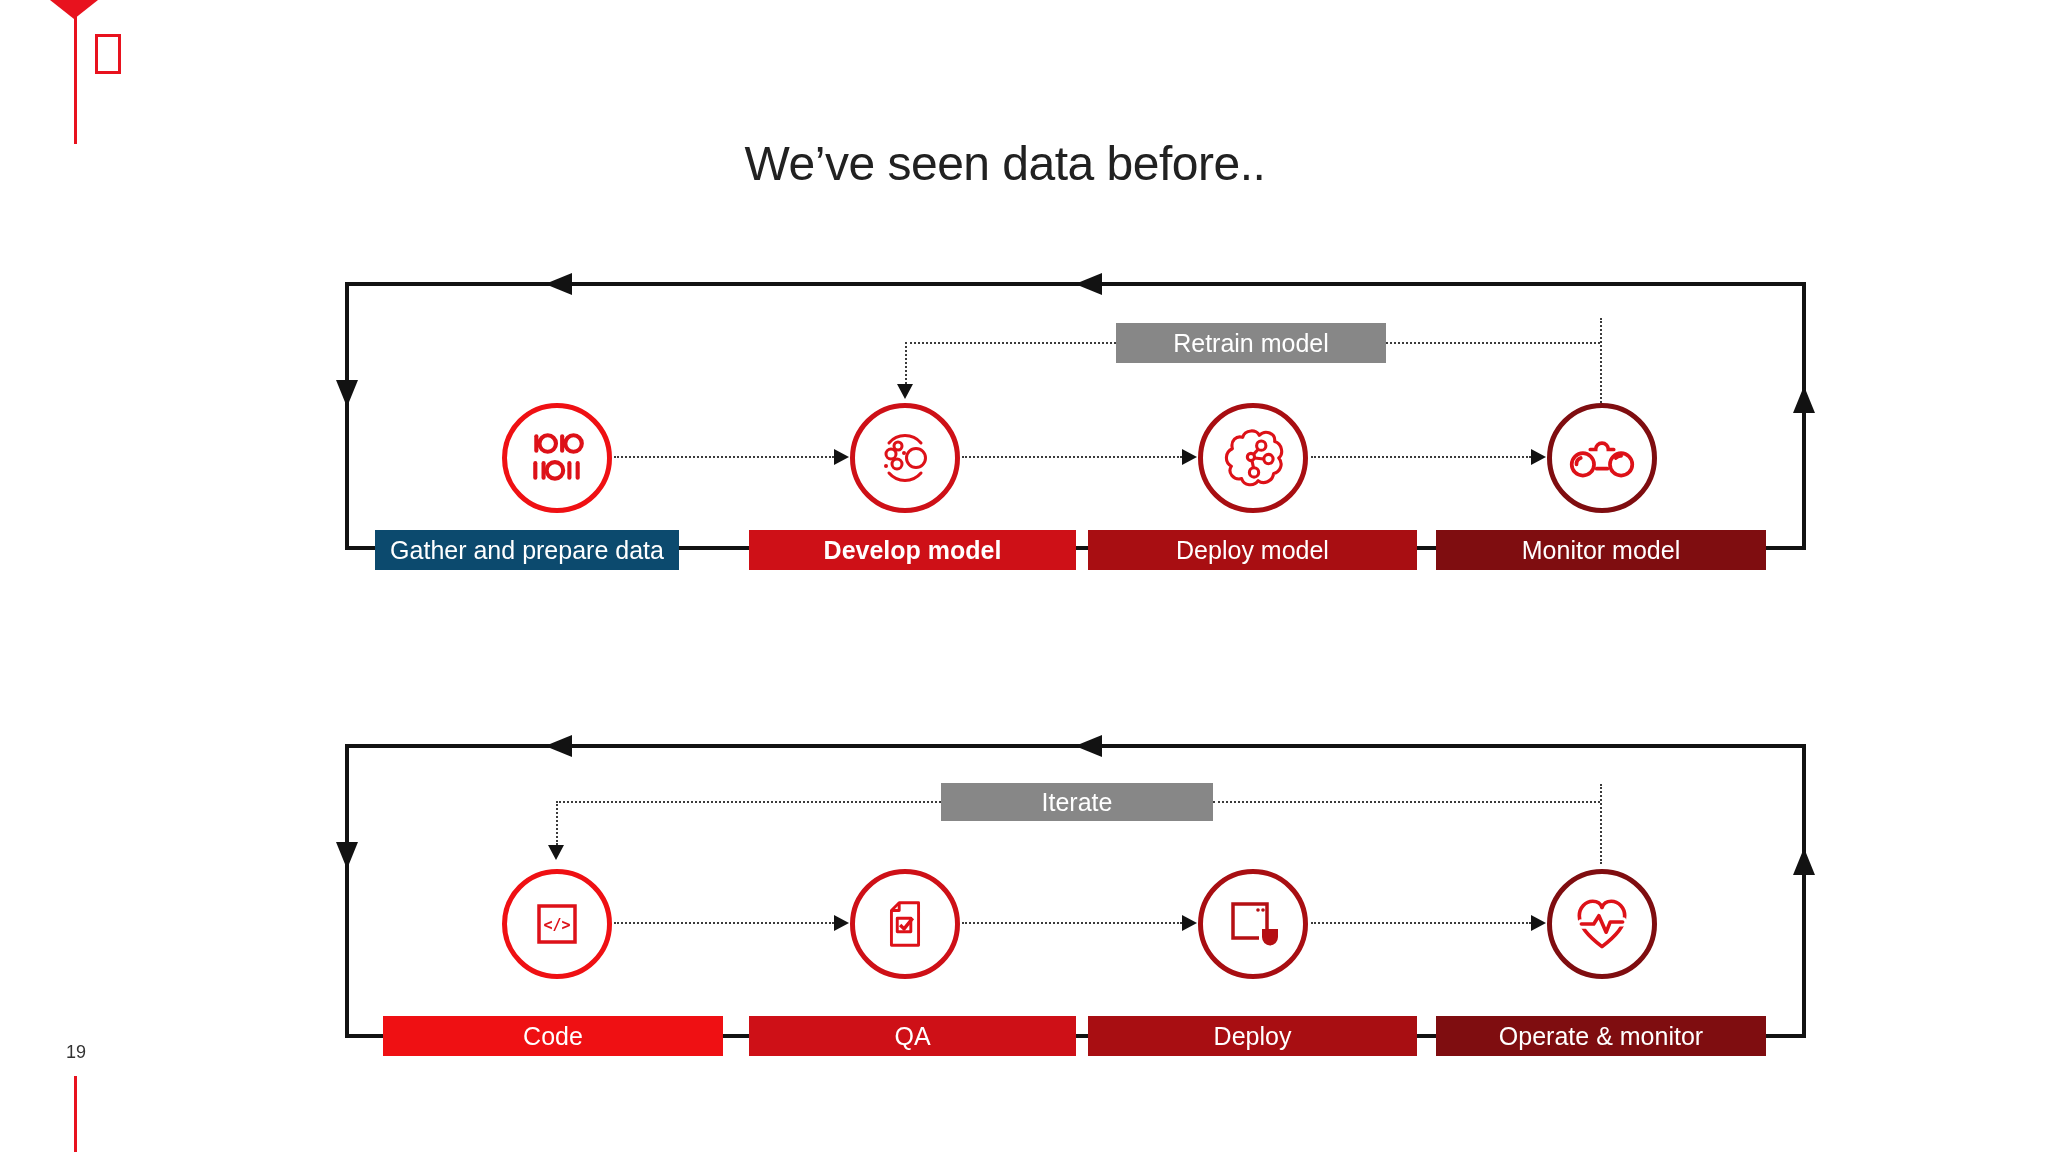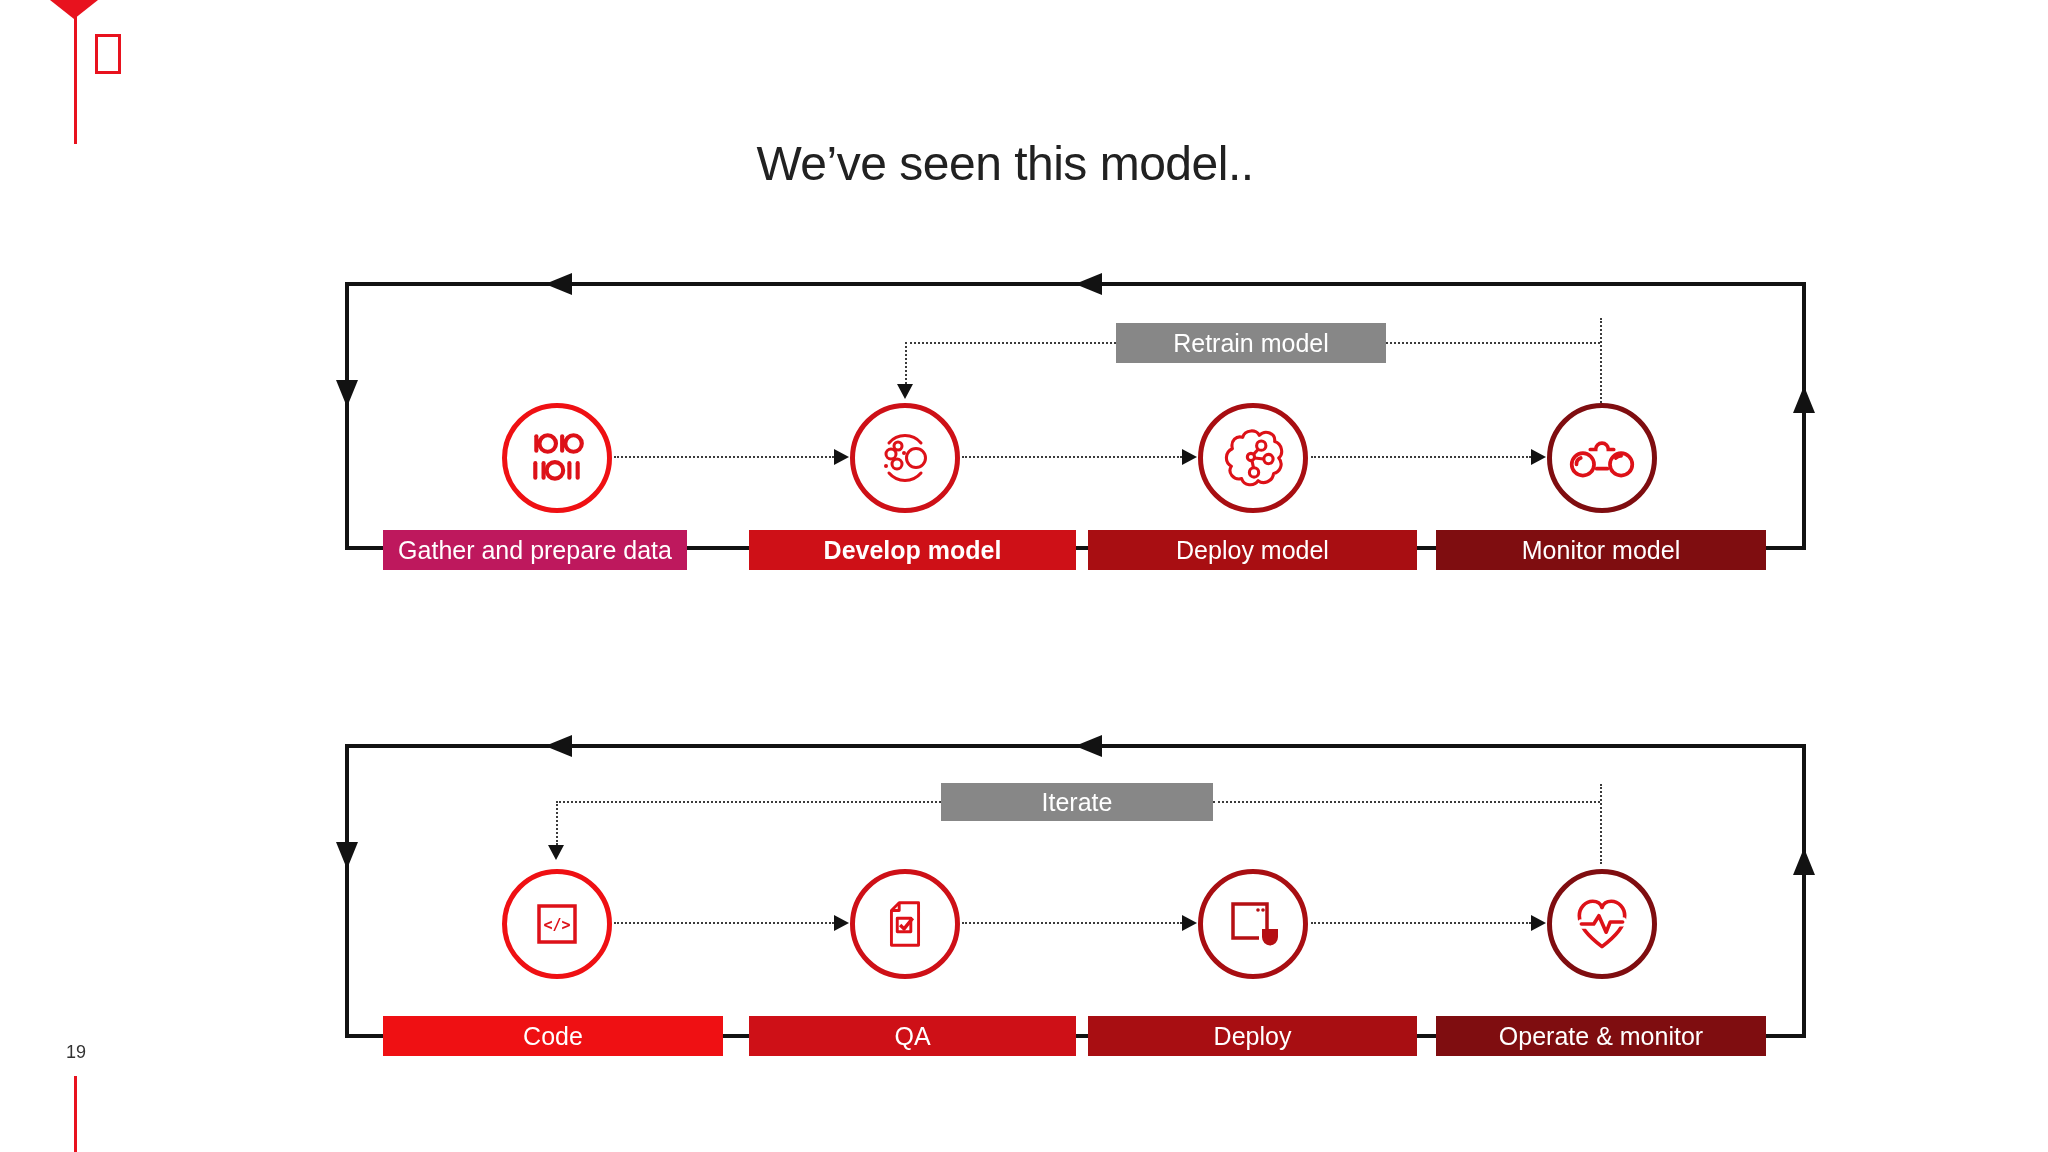--- a/index.html
+++ b/index.html
@@ -43,21 +43,21 @@
 </style>
 </head>
 <body>
 
 <div class="corner-tri" style="background: rgb(232, 18, 30);"></div>
 <div class="accent-line" style="left: 74px; top: 6px; height: 138px; background: rgb(232, 18, 30);"></div>
 <div class="header" style="color: rgb(232, 18, 30);">
   <span class="tofu"></span>
 </div>
 
-<div class="slide-title">We’ve seen this model..</div>
+<div class="slide-title">We’ve seen data before..</div>
 
 <section class="pipeline p1" style="top:282px;">
 
   <div class="hline" style="left:0;top:0;width:1461px;"></div>
   <div class="vline" style="left:0;top:0;height:268px;"></div>
   <div class="vline" style="left:1457px;top:0;height:268px;"></div>
   <div class="hline" style="left:0;top:264px;width:1461px;z-index:1;"></div>
 
   <div class="arrow-left" style="left:200px;top:-9px;"></div>
   <div class="arrow-left" style="left:730px;top:-9px;"></div>
@@ -127,21 +127,21 @@
         <circle cx="14" cy="26" r="10.5"></circle>
         <circle cx="50" cy="26" r="10.5"></circle>
         <path d="M27 30 H 37"></path>
         <path d="M21 12 H 26 A 6 6 0 0 1 38 12 H 43"></path>
         <path d="M8 26 A 6 6 0 0 1 12 20"></path>
         <path d="M45 20 A 6 6 0 0 1 50 18"></path>
       </svg>
     </span>
   </div>
 
-  <div class="bar" style="left: 38px; width: 304px; background: #be185d;">Gather and prepare data</div>
+  <div class="bar" style="left: 30px; width: 304px; background: #0c4a6e;">Gather and prepare data</div>
   <div class="bar" style="left: 404px; width: 327px; background: rgb(206, 16, 23); font-weight: bold;">Develop model</div>
   <div class="bar" style="left: 743px; width: 329px; background: rgb(168, 14, 18);">Deploy model</div>
   <div class="bar" style="left: 1091px; width: 330px; background: rgb(127, 13, 16);">Monitor model</div>
 </section>
 
 <section class="pipeline p2" style="top:744px;">
   <div class="hline" style="left:0;top:0;width:1461px;"></div>
   <div class="vline" style="left:0;top:0;height:292px;"></div>
   <div class="vline" style="left:1457px;top:0;height:292px;"></div>
   <div class="hline" style="left:0;top:290px;width:1461px;z-index:1;"></div>

